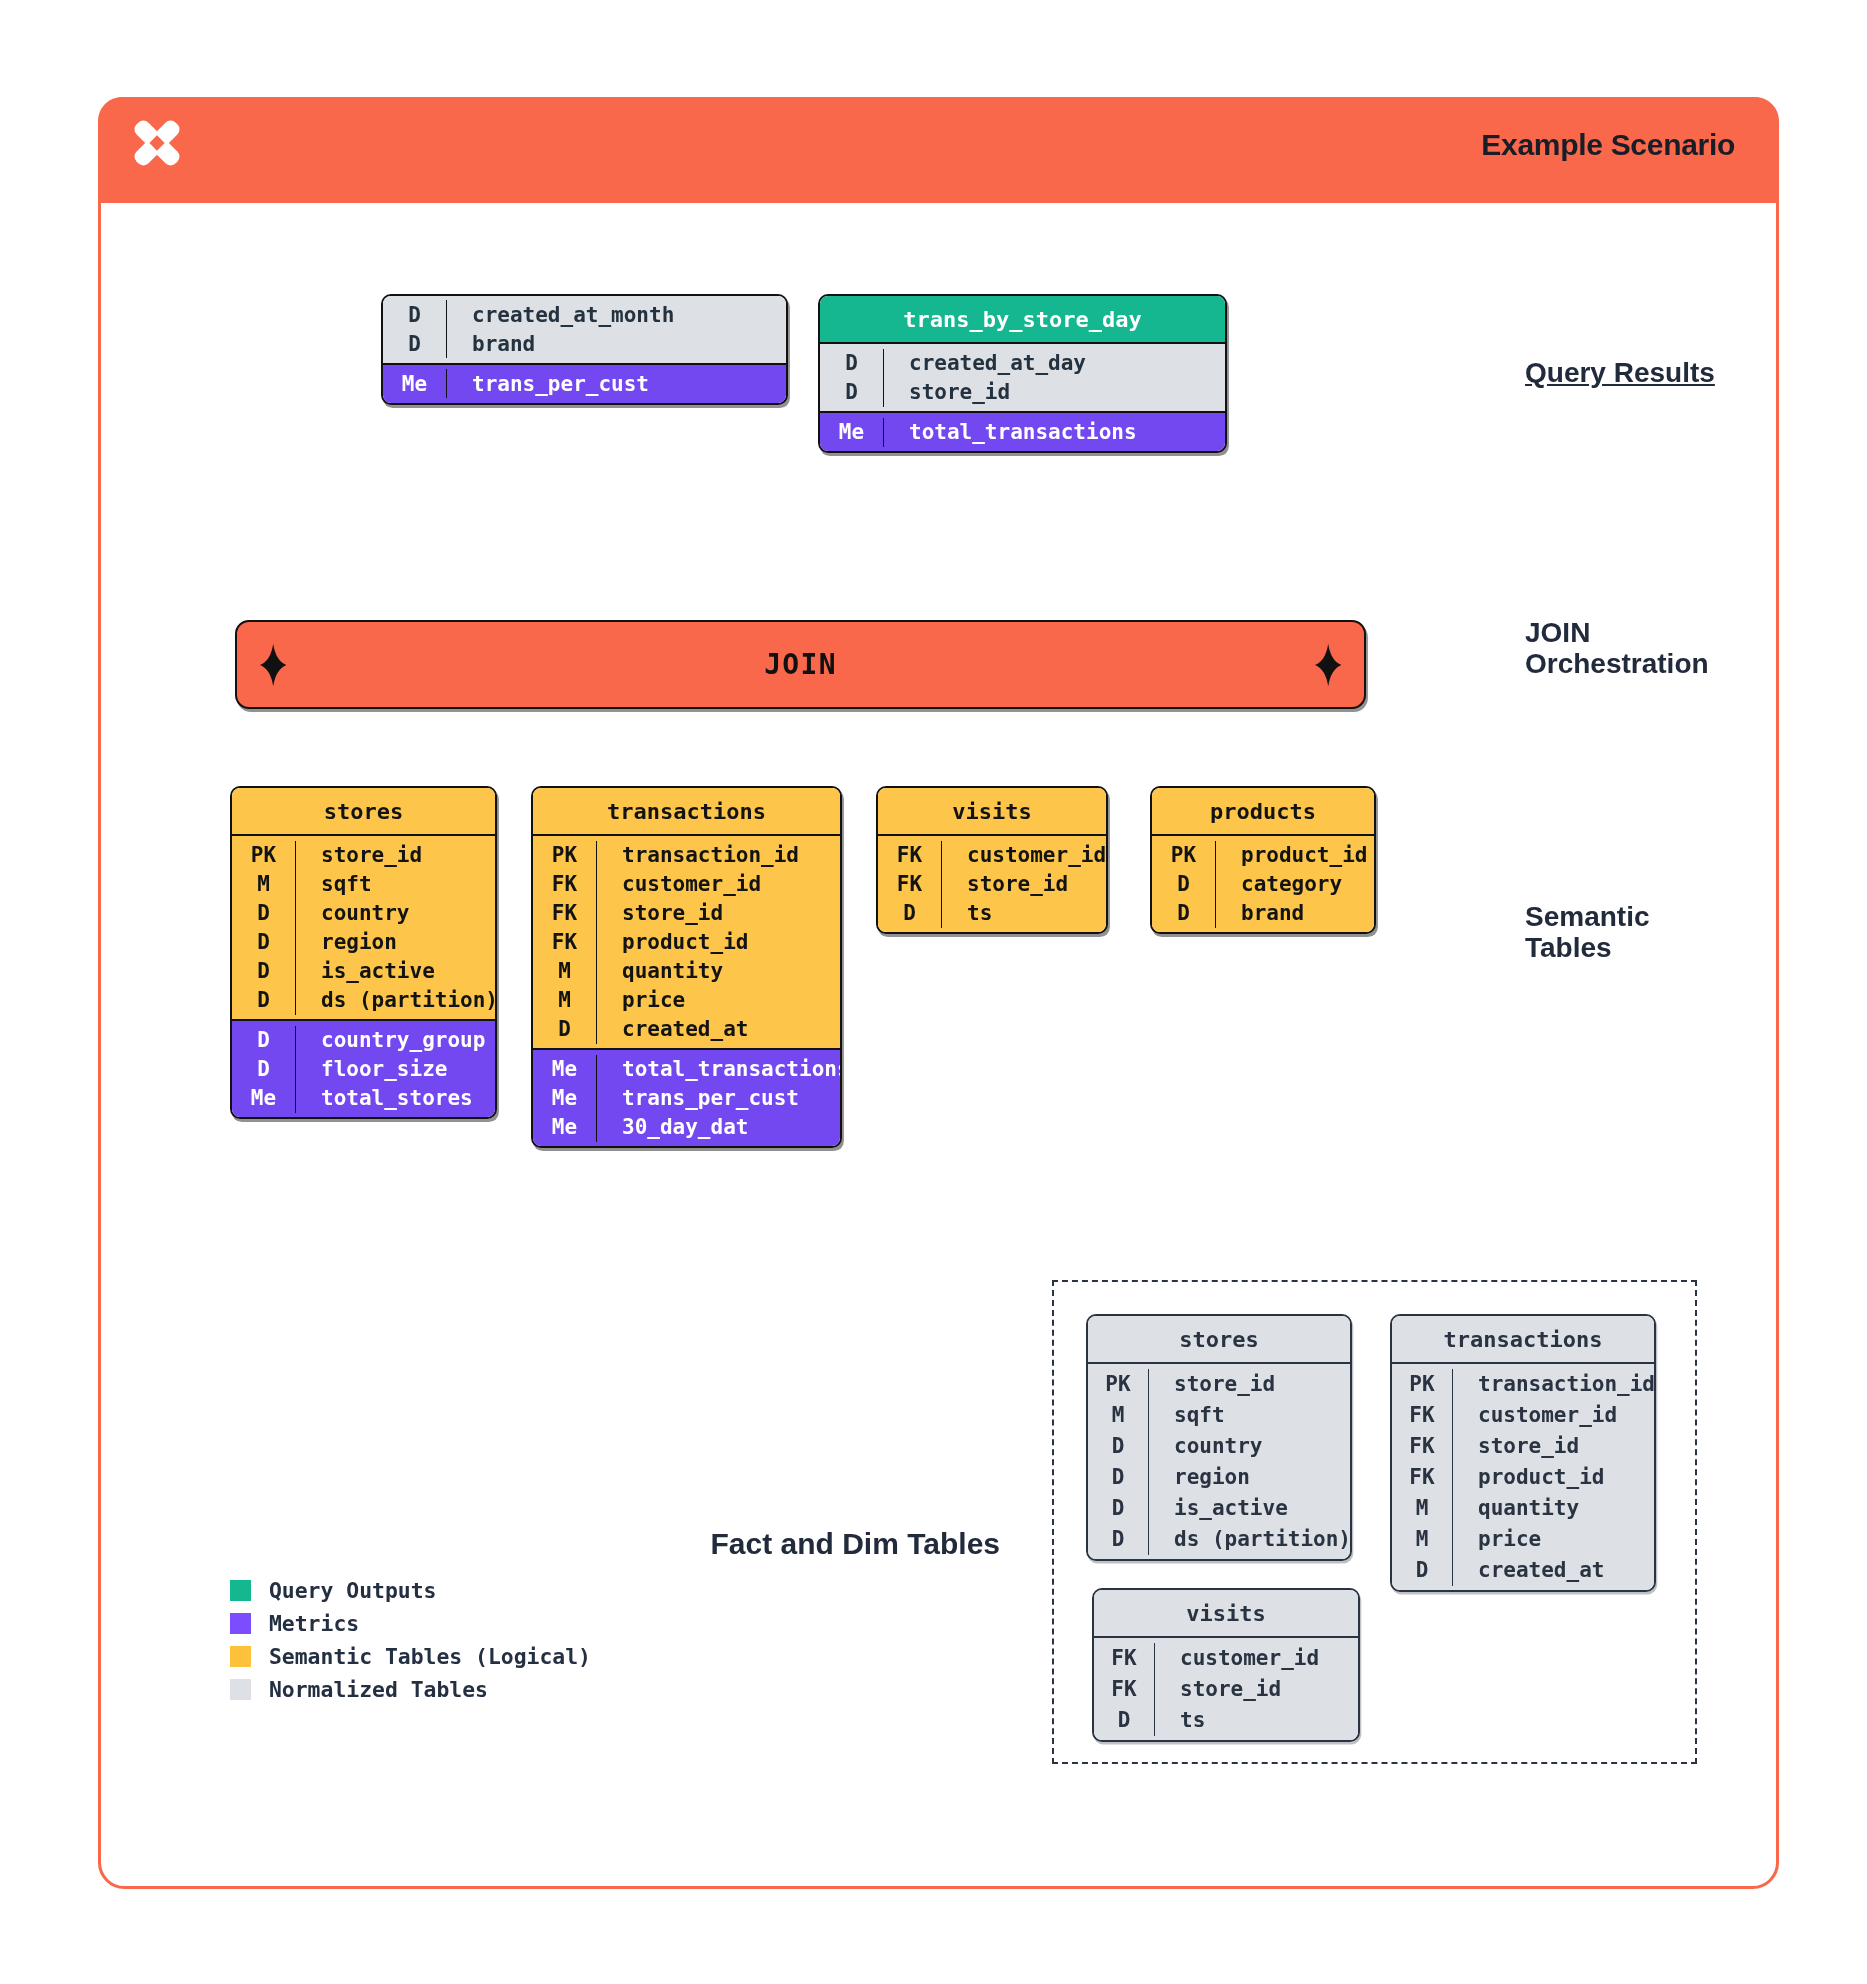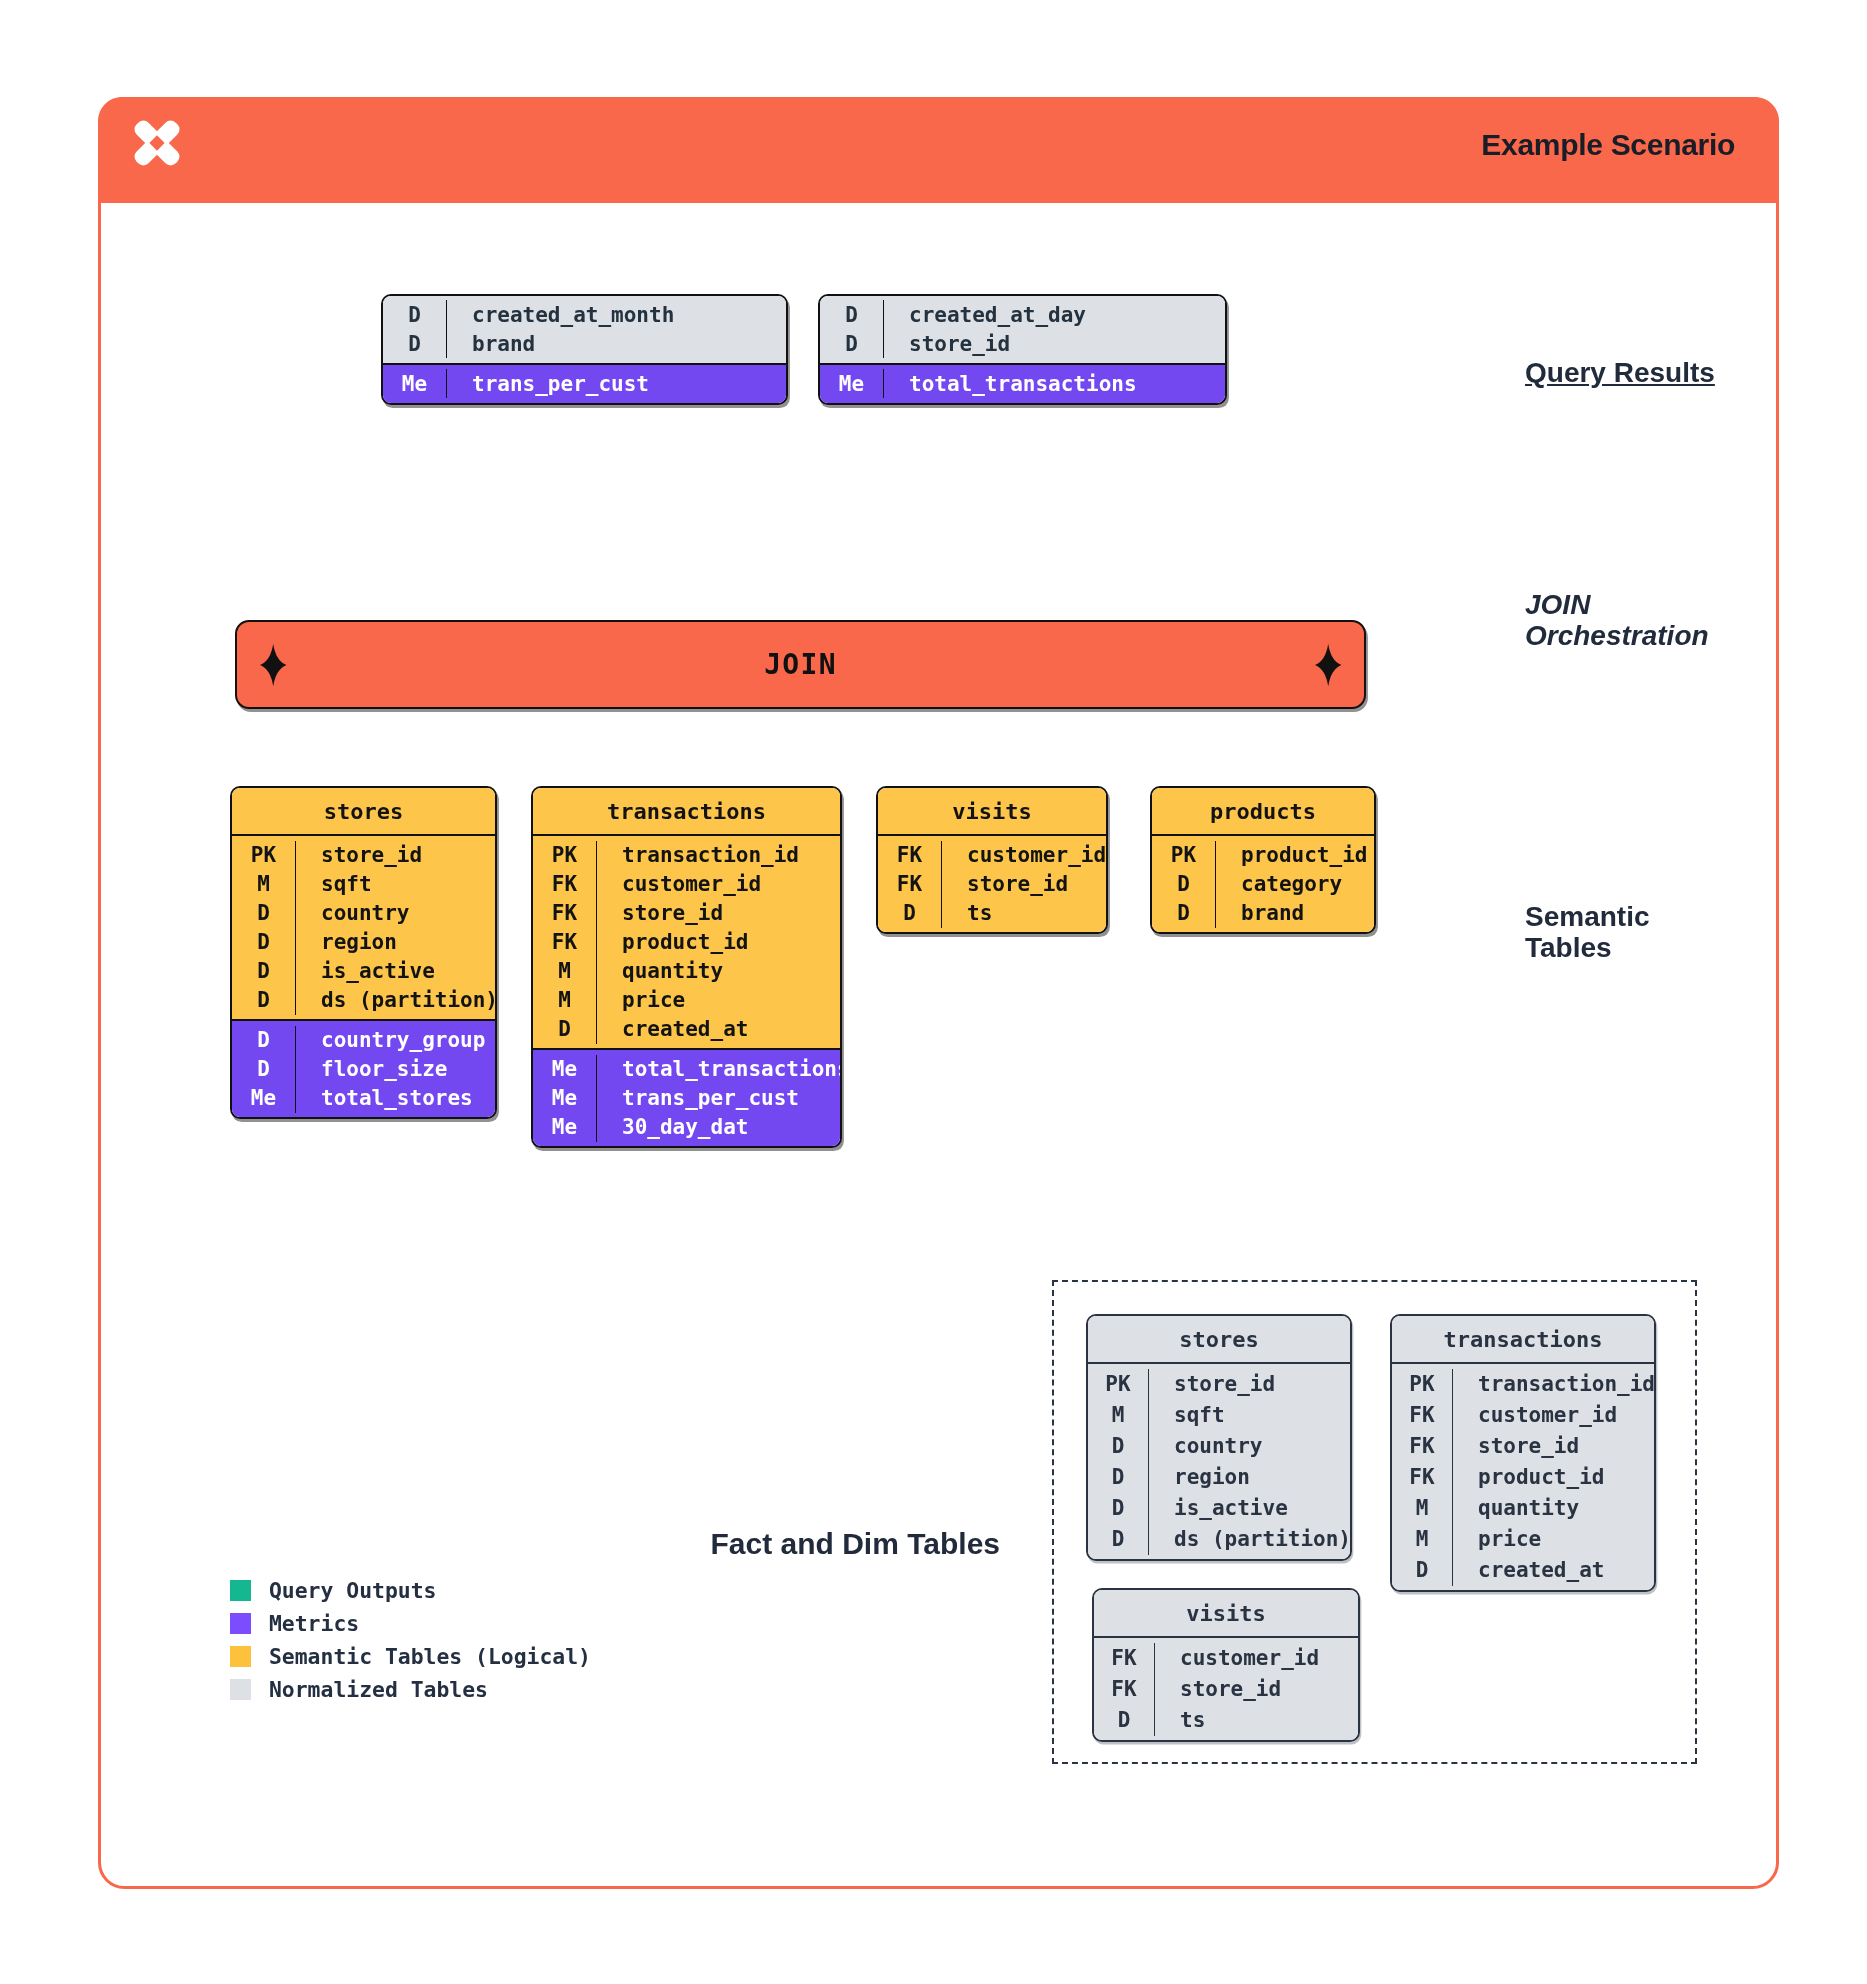--- a/index.html
+++ b/index.html
@@ -50,21 +50,21 @@
   
   .join-bar{position:absolute;left:235px;top:574px;width:1131px;height:89px;background:#f9684a;
         border:2.5px solid #111;border-radius:14px;box-sizing:border-box;display:flex;
         align-items:center;justify-content:center;box-shadow:1.9px 3.1px 0 rgba(10,10,10,.45);margin-top:46px;}
   .join-label{font:700 28px "DejaVu Sans Mono",monospace;color:#111;letter-spacing:1.3px;}
   .join-diamond{position:absolute;top:50%;transform:translateY(-50%);width:26.4px;height:43px;}
   .jd-l{left:22.6px;} .jd-r{right:22.6px;}
   
   .ann{position:absolute;font:700 28px "Liberation Sans",sans-serif;color:#222b3c;line-height:1.12;}
   #ann-query{left:1525px;top:357px;text-decoration:underline;}
-  #ann-join{left:1525px;top:589px;width:214px;font-style:italic;}
+  #ann-join{left:1525px;top:617px;width:214px;}
   #ann-sem{left:1525px;top:901px;width:157px;}
   #ann-fact{left:704px;top:1527px;width:296px;text-align:right;font-size:30px;}
   
   .dash-box{position:absolute;left:1052px;top:1280px;width:645px;height:484px;
         border:2.5px dashed #2a3342;box-sizing:border-box;}
   
   #legend{position:absolute;left:230px;top:1574px;}
   .lg-item{display:flex;align-items:center;height:33px;}
   .lg-swatch{width:21.4px;height:21.4px;margin-right:17.6px;flex:0 0 21.4px;}
   .lg-label{font:700 21.4px "DejaVu Sans Mono",monospace;color:#243042;white-space:nowrap;}
@@ -134,20 +134,21 @@
         </div>
       </div>
       <div class="tsec mets">
         <div class="trow">
           <span class="tkey">Me</span>
           <span class="tfield">trans_per_cust</span>
         </div>
       </div>
     </div>
   <div id="qrt1" class="dtable v-result">
+      <div class="thead">trans_by_store_day</div>
       <div class="tsec dims">
         <div class="trow">
           <span class="tkey">D</span>
           <span class="tfield">created_at_day</span>
         </div>
         <div class="trow">
           <span class="tkey">D</span>
           <span class="tfield">store_id</span>
         </div>
       </div>

